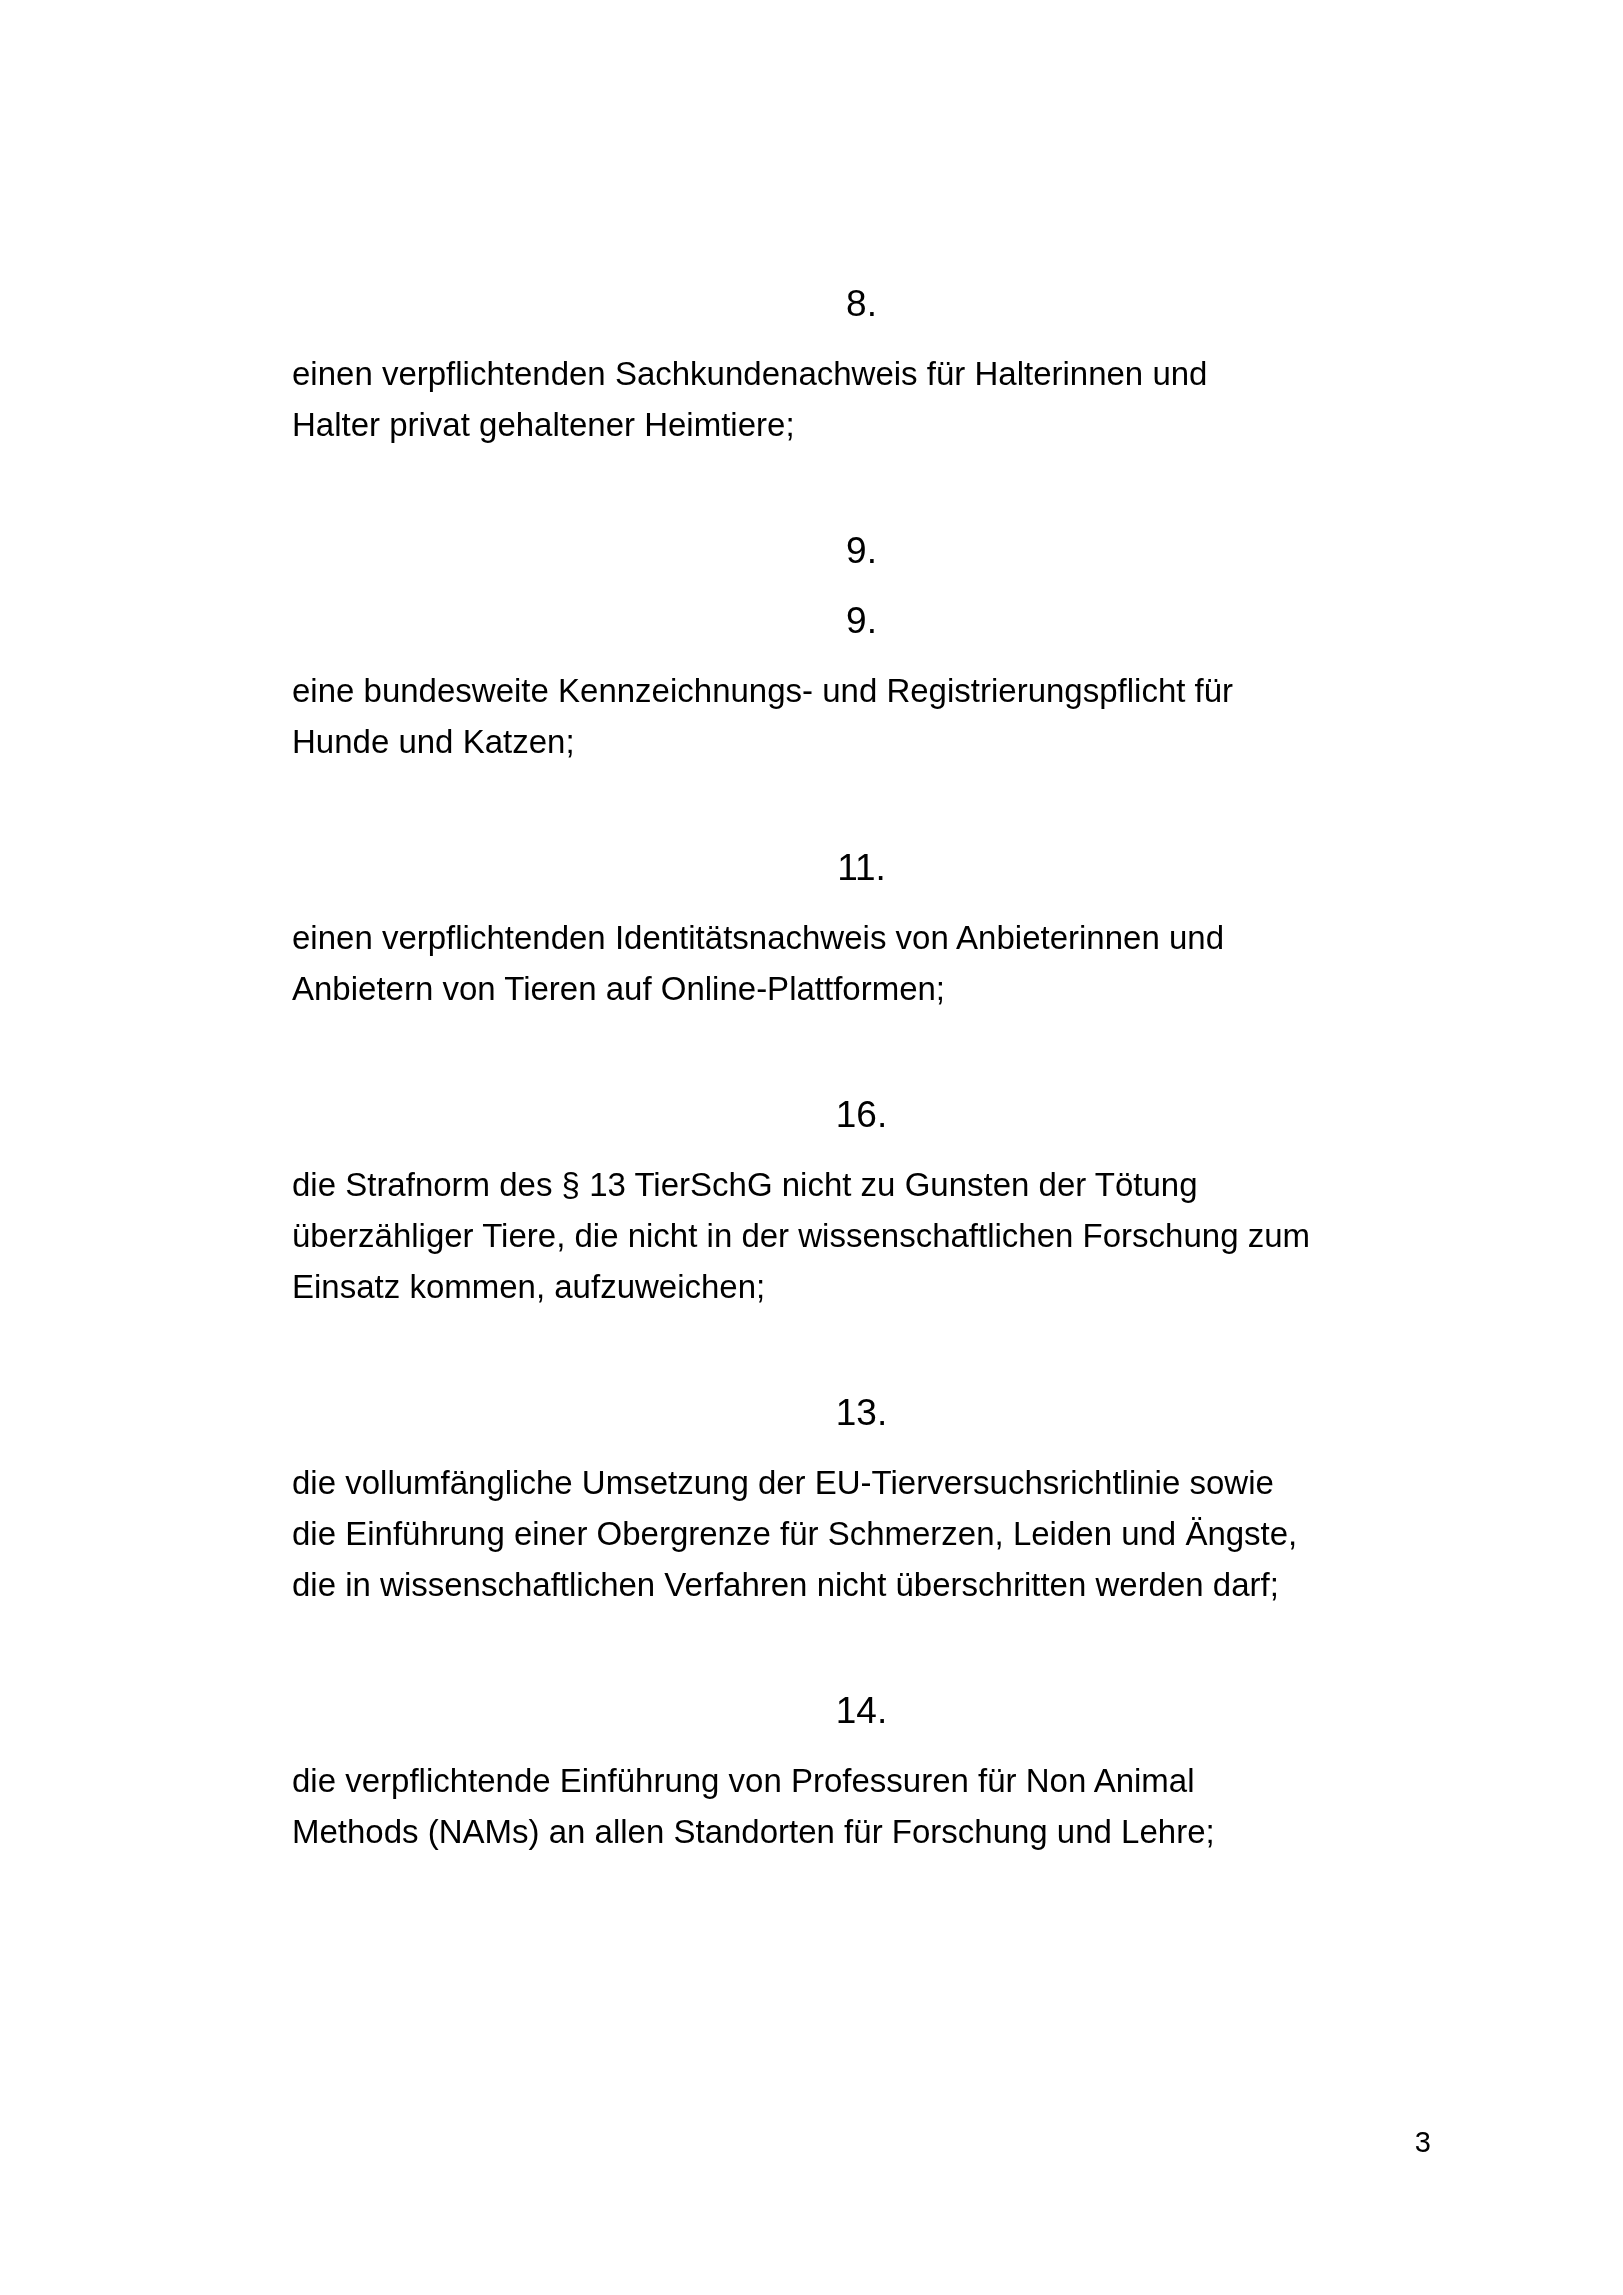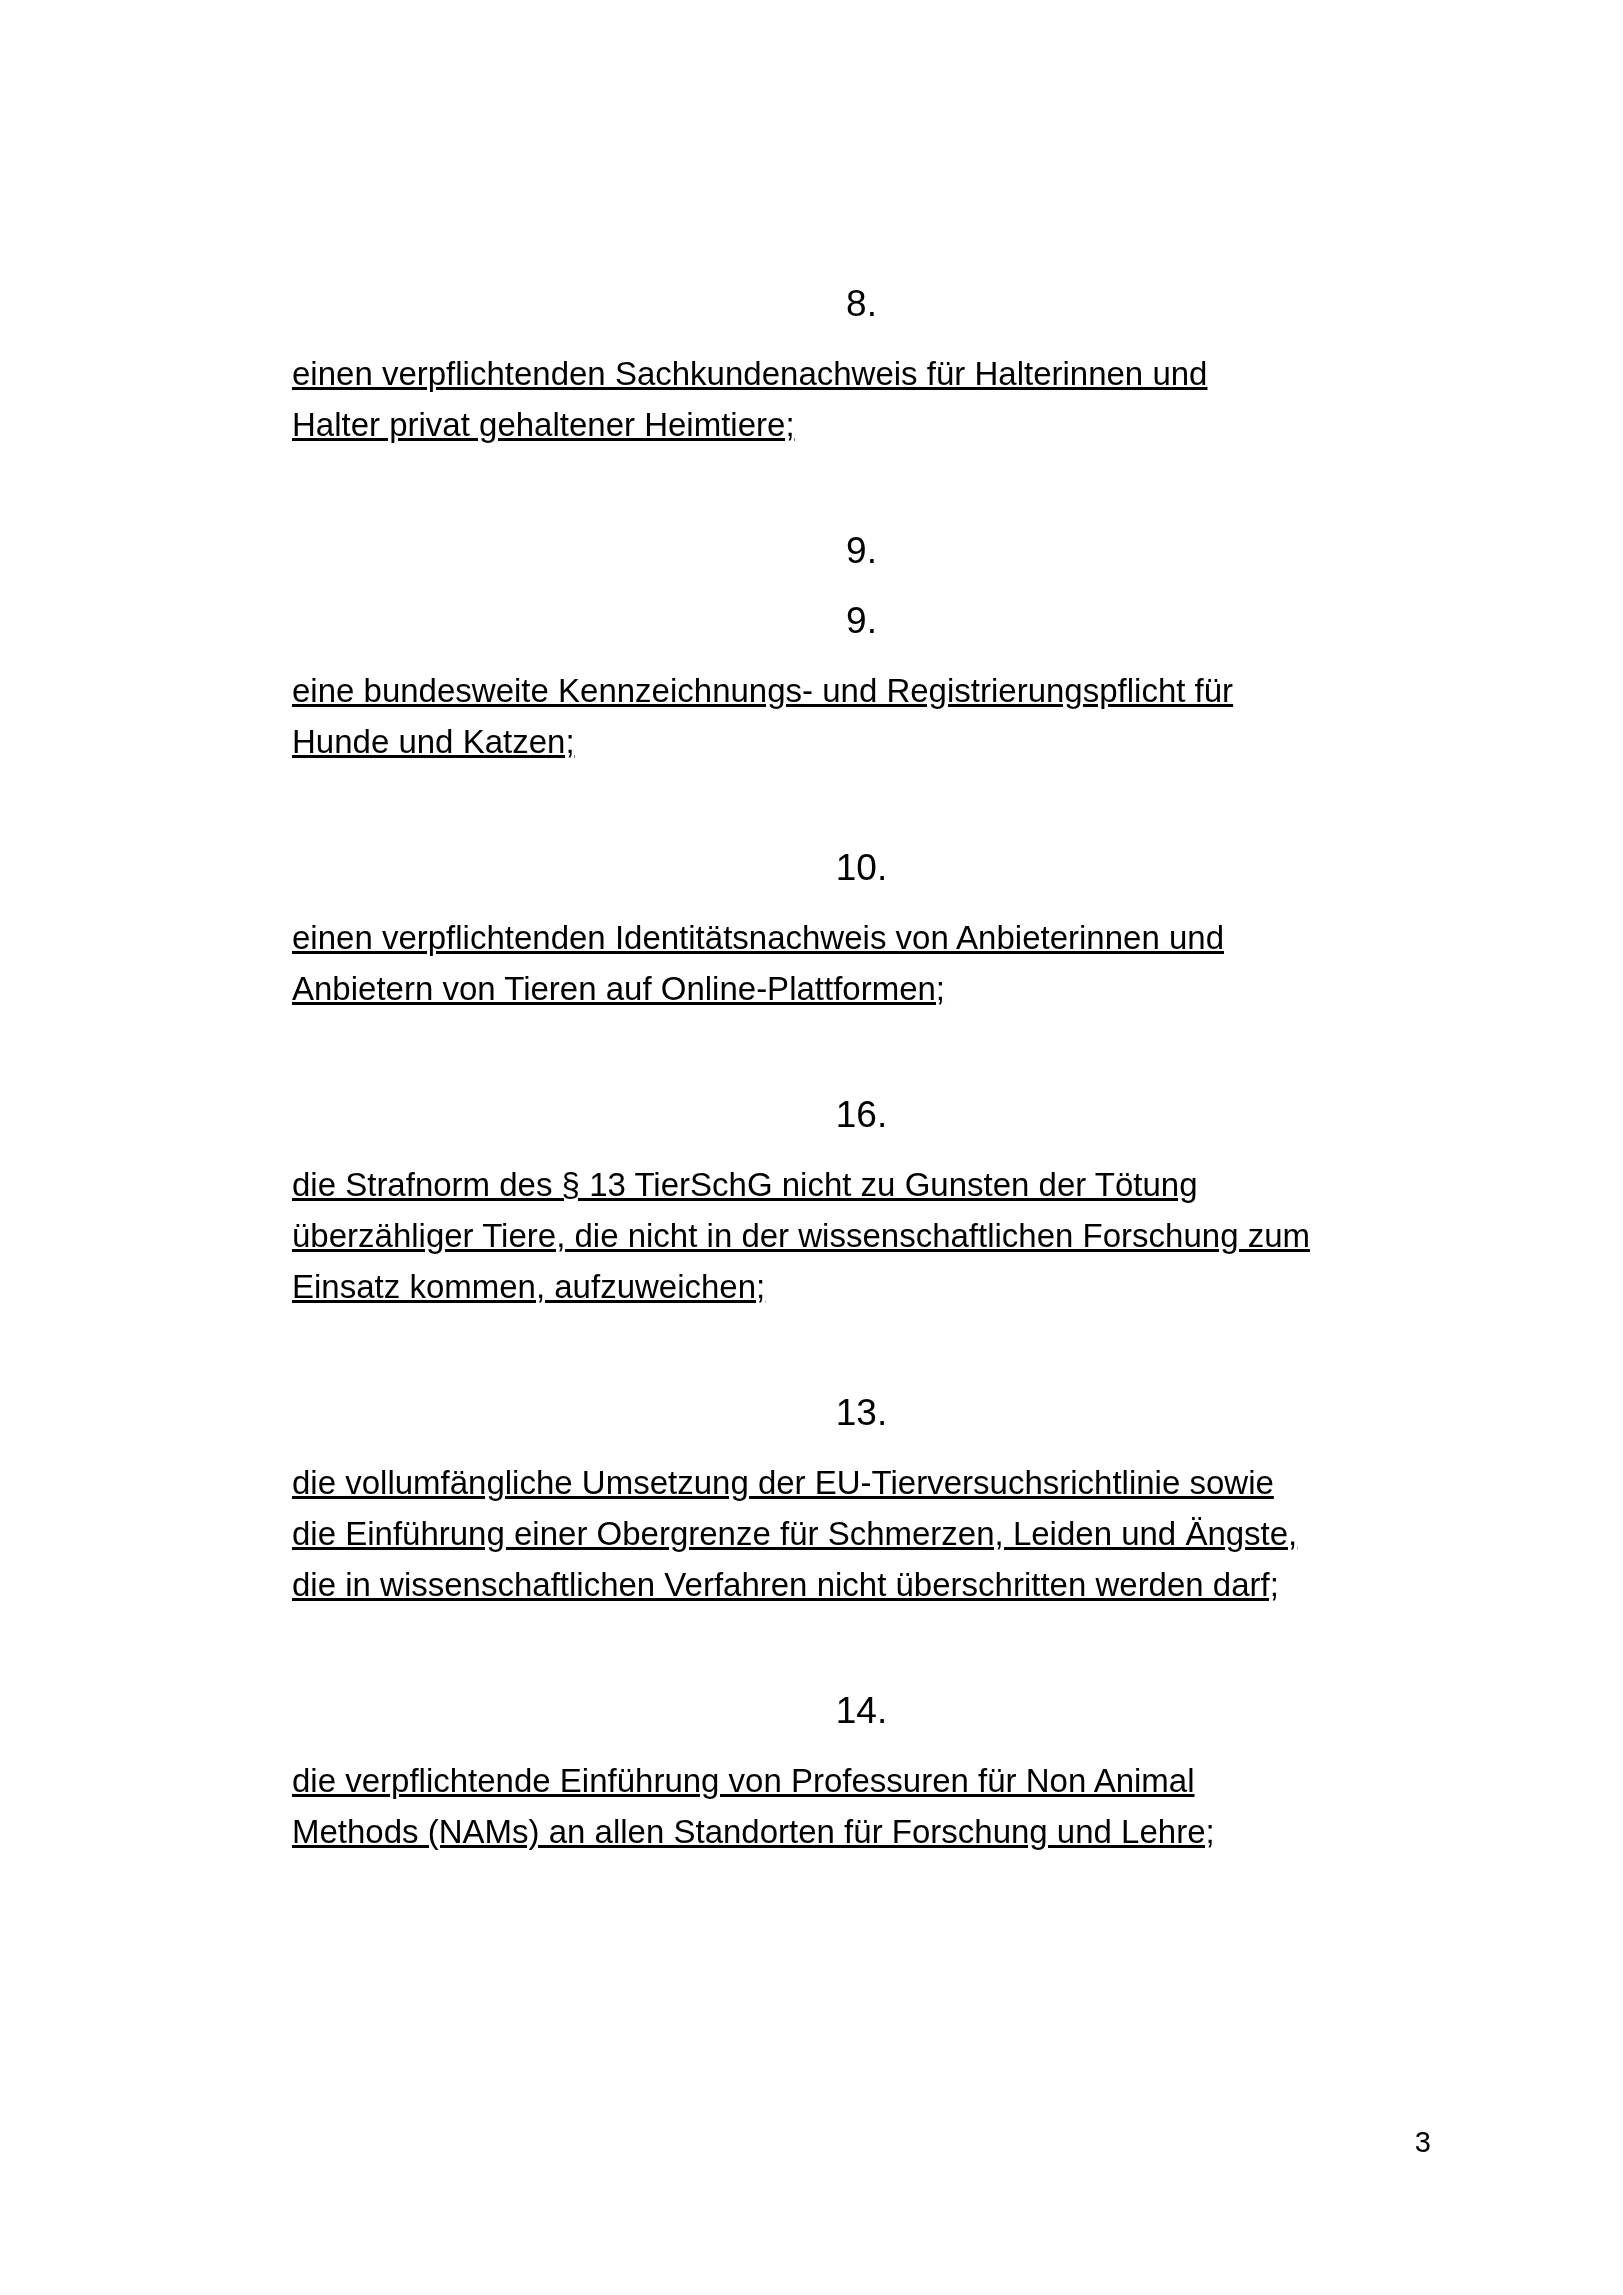--- a/index.html
+++ b/index.html
@@ -27,21 +27,20 @@
     margin: 0 0 19px 0;
     white-space: pre;
   }
   .item-text {
     font-size: 33px;
     line-height: 51px;
     font-weight: 400;
     text-align: left;
     margin: 0 0 75px 0;
     white-space: pre;
-    text-decoration: underline;
   }
   .page-footer {
     position: absolute;
     top: 2123px;
     right: 192px;
     font-size: 29px;
     line-height: 39px;
     font-weight: 400;
     color: #000000;
   }
@@ -61,21 +60,21 @@
     <div class="item-number">9.</div>
   </section>
 
   <section class="item">
     <div class="item-number">9.</div>
     <div class="item-text">eine bundesweite Kennzeichnungs- und Registrierungspflicht für
 Hunde und Katzen;</div>
   </section>
 
   <section class="item">
-    <div class="item-number">10.</div>
+    <div class="item-number">11.</div>
     <div class="item-text">einen verpflichtenden Identitätsnachweis von Anbieterinnen und
 Anbietern von Tieren auf Online-Plattformen;</div>
   </section>
 
   <section class="item">
     <div class="item-number">16.</div>
     <div class="item-text">die Strafnorm des § 13 TierSchG nicht zu Gunsten der Tötung
 überzähliger Tiere, die nicht in der wissenschaftlichen Forschung zum
 Einsatz kommen, aufzuweichen;</div>
   </section>

